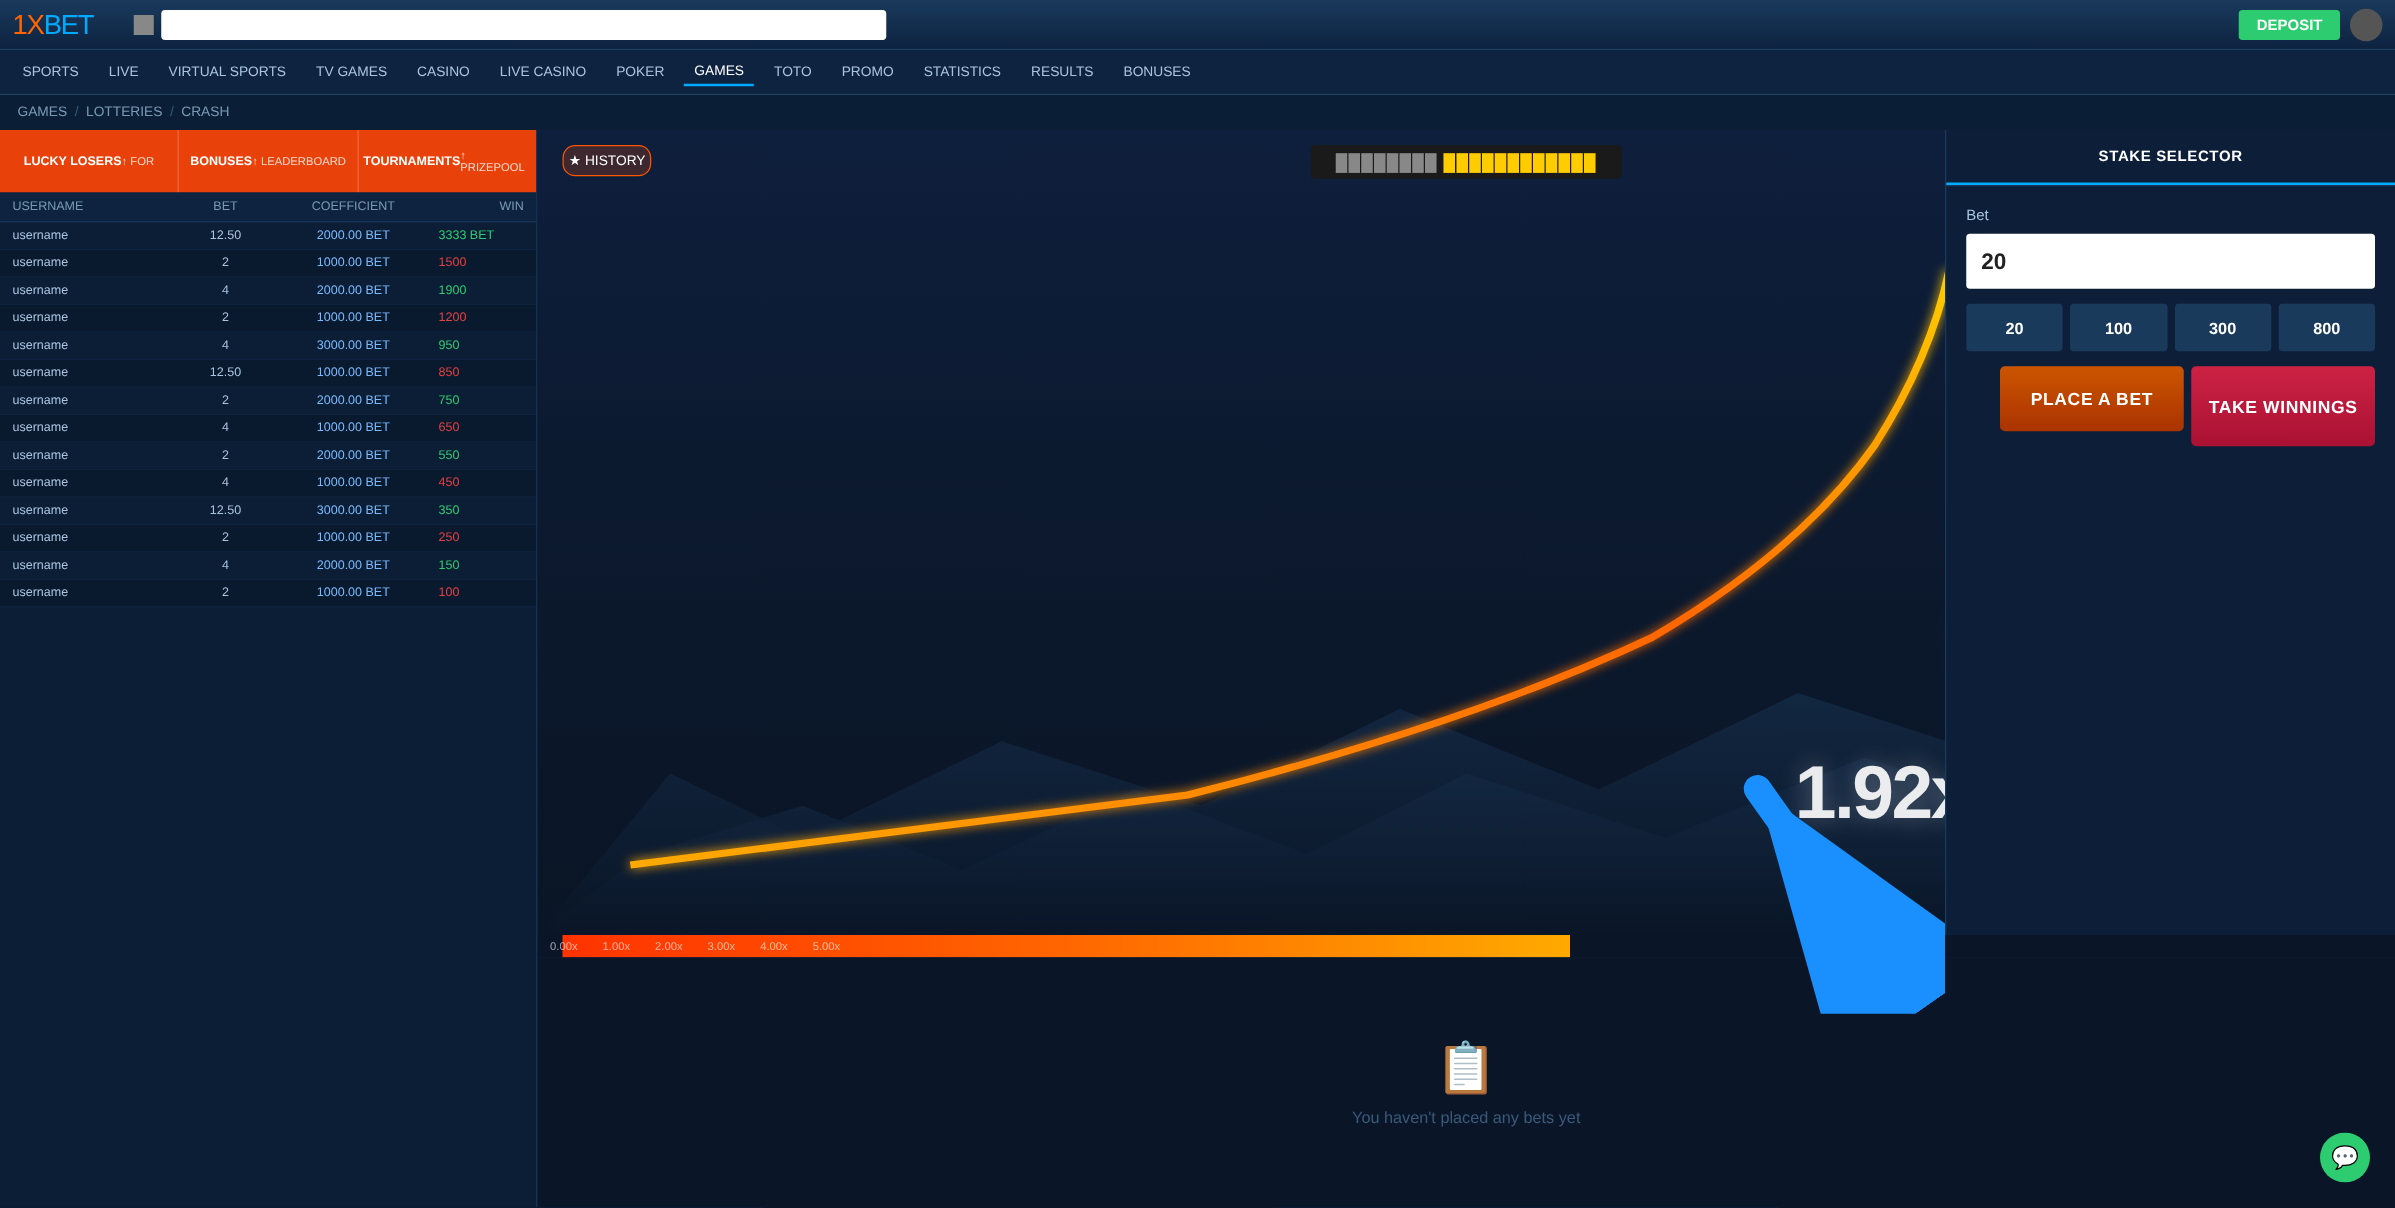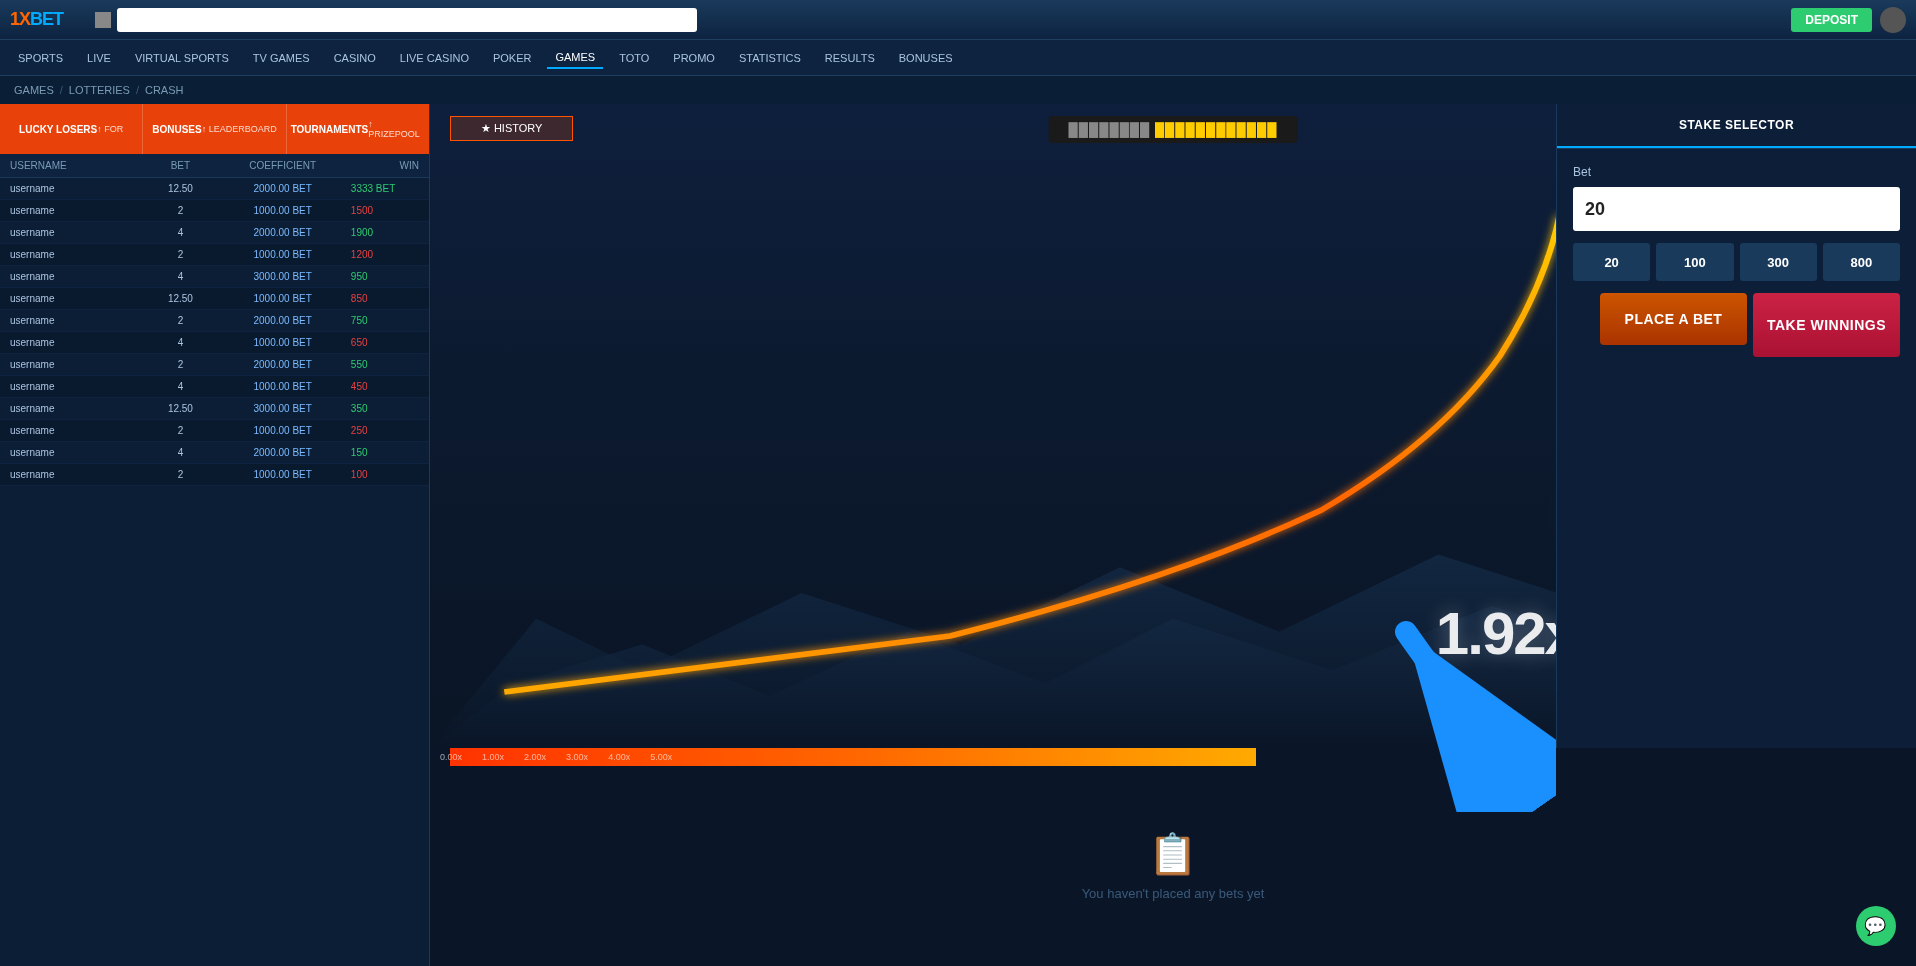--- a/index.html
+++ b/index.html
@@ -19,22 +19,22 @@
       background: linear-gradient(180deg, #1a3a5c 0%, #0d2340 100%);
       display: flex;
       align-items: center;
       padding: 0 10px;
       border-bottom: 1px solid #1e4060;
       position: relative;
       z-index: 10;
     }
     .logo {
       color: #ff6600;
-      font-size: 18px;
-      font-weight: 700;
+      font-size: 22px;
+      font-weight: 400;
       letter-spacing: -1px;
       margin-right: 32px;
     }
     .logo span { color: #00aaff; }
     .nav-btn-green {
       background: #2ecc71;
       color: #fff;
       border: none;
       padding: 5px 14px;
       border-radius: 3px;
@@ -206,22 +206,22 @@
       letter-spacing: 1px;
     }
 
     
     .history-bar {
       position: absolute;
       top: 12px;
       left: 20px;
       background: rgba(255,80,0,0.2);
       border: 1px solid #ff5500;
-      border-radius: 0;
-      padding: 5px 30px;
+      border-radius: 10px;
+      padding: 5px 4px;
       font-size: 11px;
       color: #fff;
       display: flex;
       align-items: center;
       gap: 6px;
       z-index: 10;
     }
 
     
     .progress-area {

